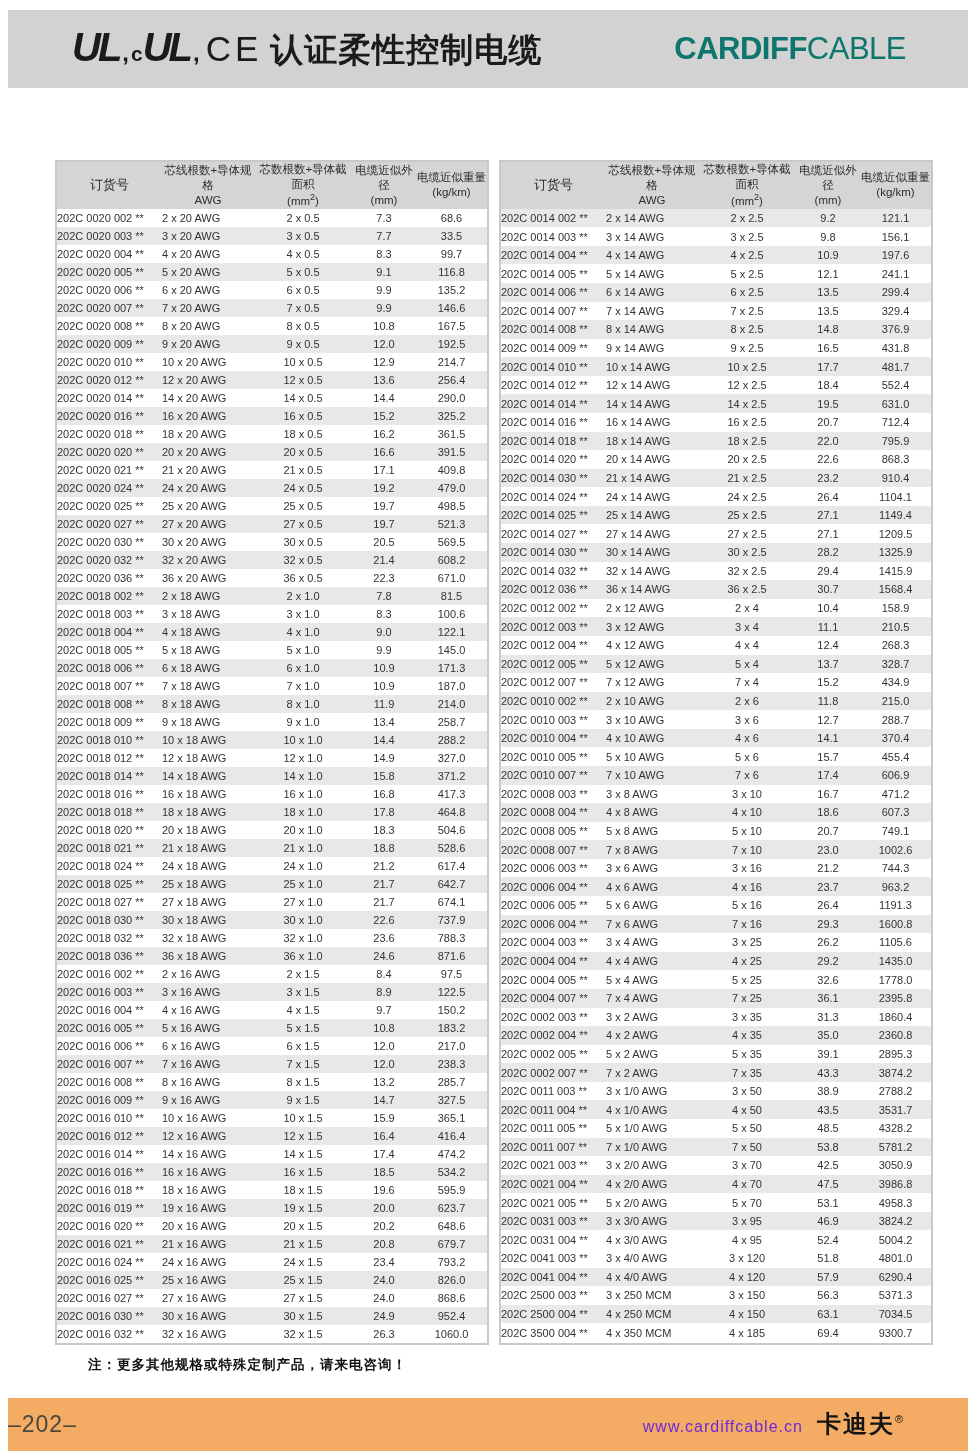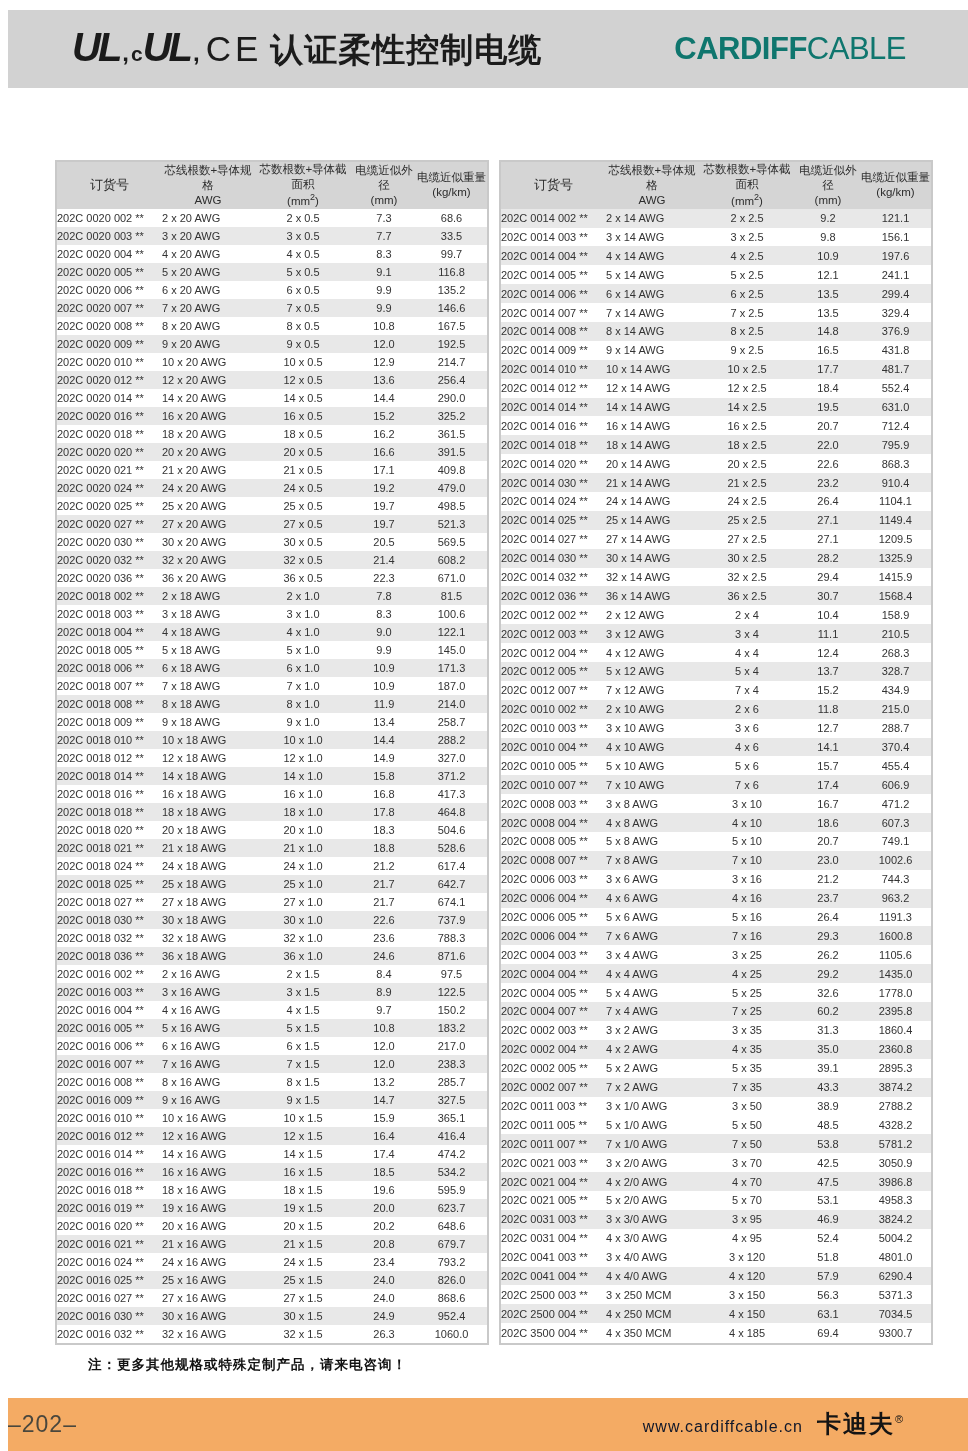--- a/index.html
+++ b/index.html
@@ -40,21 +40,21 @@
   .sup { font-size:9px; vertical-align:super; }
 
   
   .note { position:absolute; left:88px; top:1356px; font-size:13.5px; font-weight:600;
           color:#121212; letter-spacing:1px; }
   .bottom-band { position:absolute; left:8px; right:0; top:1398px; bottom:0; background:#f4ab64; }
   .page-num { position:absolute; left:0; right:0; top:13px; 
               font-size:23px; color:#4a473d; letter-spacing:1px; }
   .footer-right { position:absolute; right:63px; top:10px; display:flex;
                   align-items:baseline; gap:14px; white-space:nowrap; }
-  .website { font-size:16px; color:#0f172a; letter-spacing:1px; }
+  .website { font-size:16px; color:#6d28d9; letter-spacing:1px; }
   .brand-cn { font-size:24px; font-weight:bold; color:#141414; letter-spacing:2px; }
   .reg { font-size:11px; vertical-align:super; font-weight:normal; }
 </style>
 </head>
 <body>
 
 <div class="top-band">
   <div class="cert-line">
     <span class="ul-mark">UL</span>
       <span class="sep">,</span>
@@ -870,21 +870,21 @@
           <td class="c0">202C 0004 005 **</td>
           <td class="c1">5 x 4 AWG</td>
           <td class="c2">5 x 25</td>
           <td class="c3">32.6</td>
           <td class="c4">1778.0</td>
         </tr>
         <tr class="even">
           <td class="c0">202C 0004 007 **</td>
           <td class="c1">7 x 4 AWG</td>
           <td class="c2">7 x 25</td>
-          <td class="c3">60.2</td>
+          <td class="c3">36.1</td>
           <td class="c4">2395.8</td>
         </tr>
         <tr class="odd">
           <td class="c0">202C 0002 003 **</td>
           <td class="c1">3 x 2 AWG</td>
           <td class="c2">3 x 35</td>
           <td class="c3">31.3</td>
           <td class="c4">1860.4</td>
         </tr>
         <tr class="even">
@@ -907,20 +907,27 @@
           <td class="c2">7 x 35</td>
           <td class="c3">43.3</td>
           <td class="c4">3874.2</td>
         </tr>
         <tr class="odd">
           <td class="c0">202C 0011 003 **</td>
           <td class="c1">3 x 1/0 AWG</td>
           <td class="c2">3 x 50</td>
           <td class="c3">38.9</td>
           <td class="c4">2788.2</td>
+        </tr>
+        <tr class="even">
+          <td class="c0">202C 0011 004 **</td>
+          <td class="c1">4 x 1/0 AWG</td>
+          <td class="c2">4 x 50</td>
+          <td class="c3">43.5</td>
+          <td class="c4">3531.7</td>
         </tr>
         <tr class="odd">
           <td class="c0">202C 0011 005 **</td>
           <td class="c1">5 x 1/0 AWG</td>
           <td class="c2">5 x 50</td>
           <td class="c3">48.5</td>
           <td class="c4">4328.2</td>
         </tr>
         <tr class="even">
           <td class="c0">202C 0011 007 **</td>

